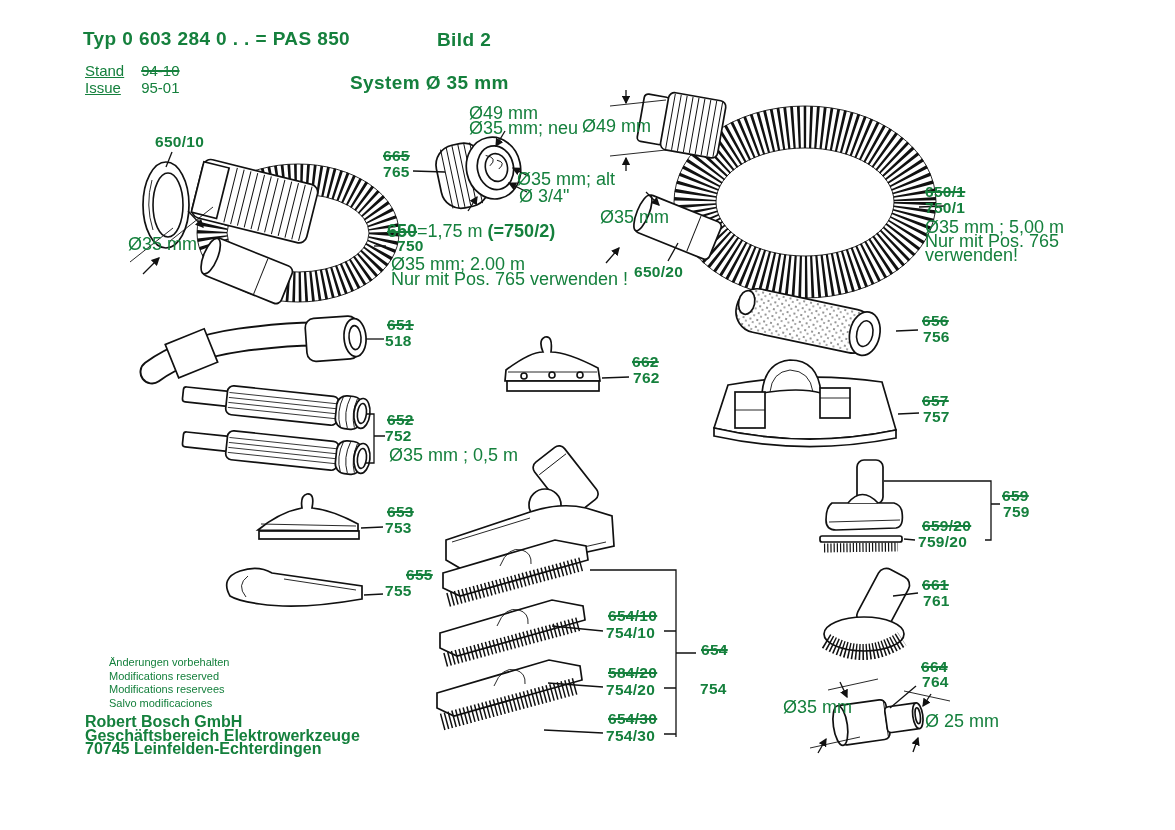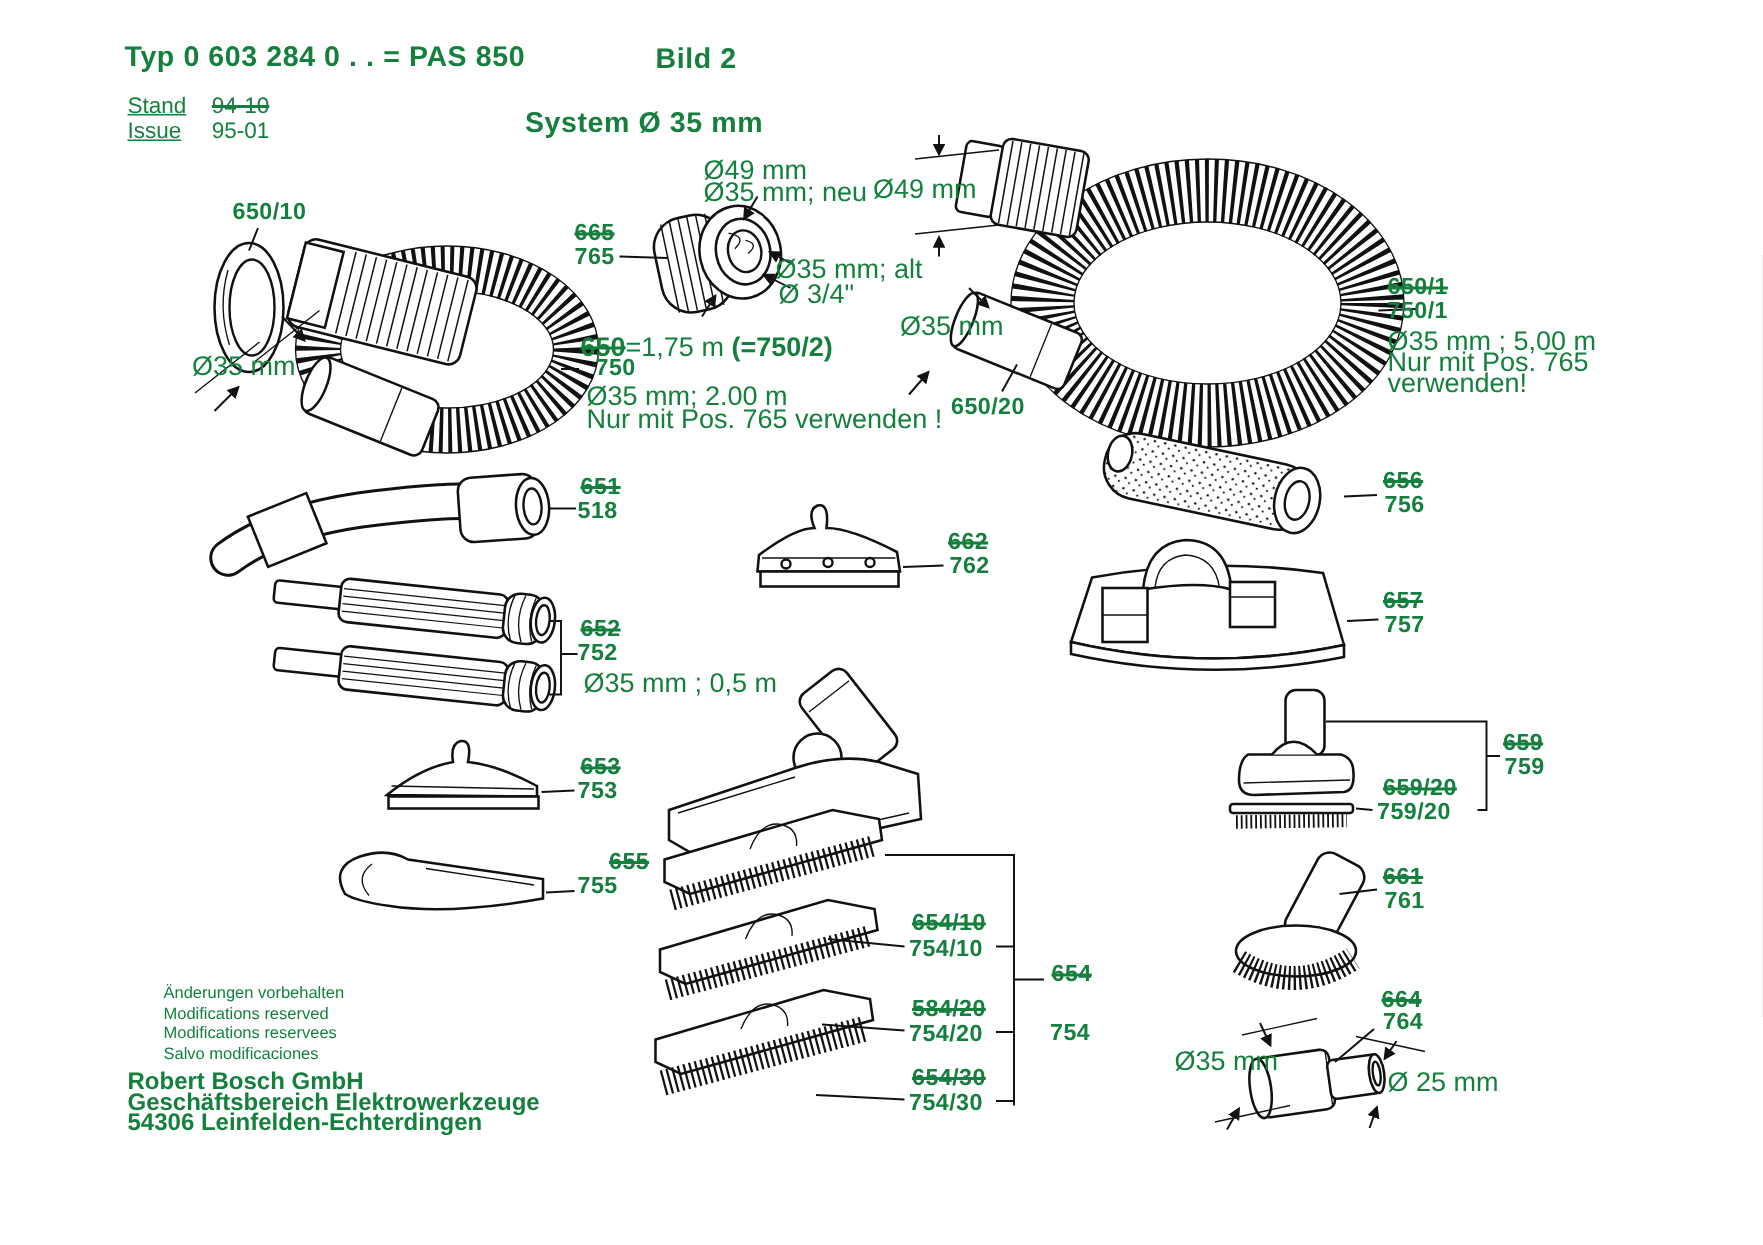--- a/index.html
+++ b/index.html
@@ -354,16 +354,16 @@
   <div class="abs dim" style="left:925px;top:711px">Ø 25 mm</div>
 
   <div class="abs" style="left:85px;top:656px">
     <div class="foot">Änderungen vorbehalten</div>
     <div class="foot">Modifications reserved</div>
     <div class="foot">Modifications reservees</div>
     <div class="foot">Salvo modificaciones</div>
     <div style="height:5px"></div>
     <div class="footb">Robert Bosch GmbH</div>
     <div class="footb">Geschäftsbereich Elektrowerkzeuge</div>
-    <div class="footb">54306 Leinfelden-Echterdingen</div>
+    <div class="footb">70745 Leinfelden-Echterdingen</div>
   </div>
 
 </div>
 
 </body></html>

